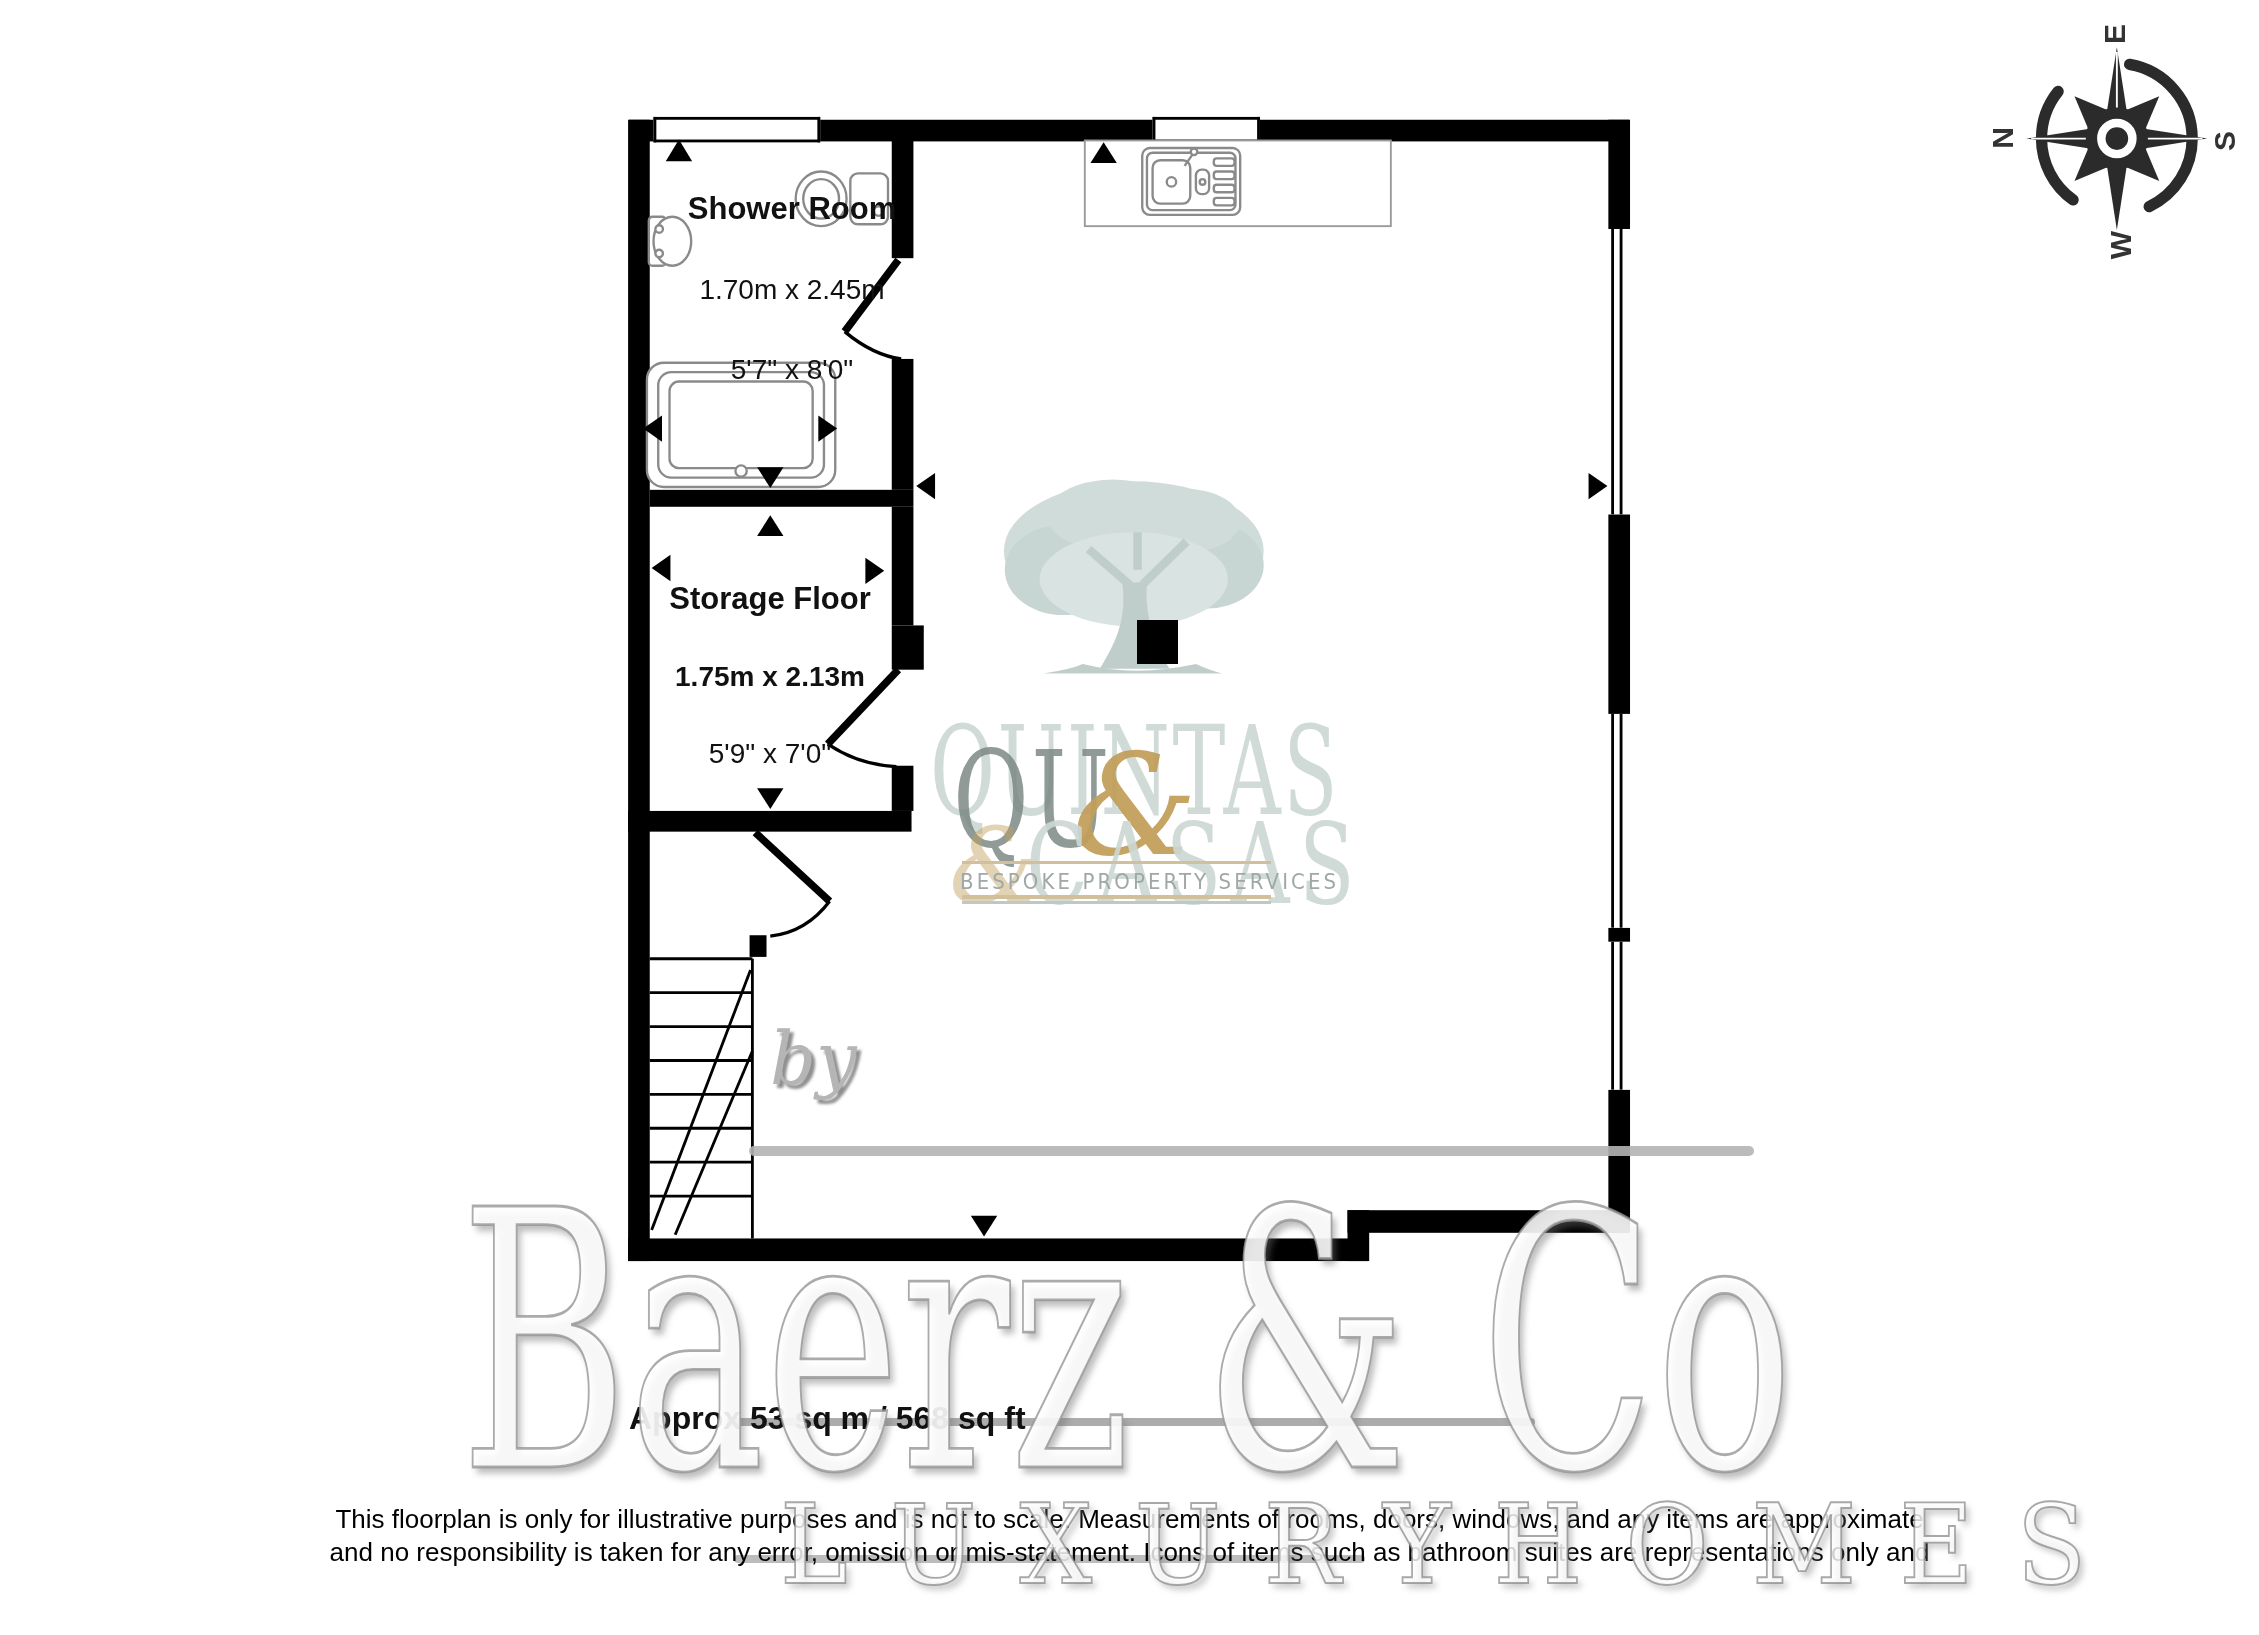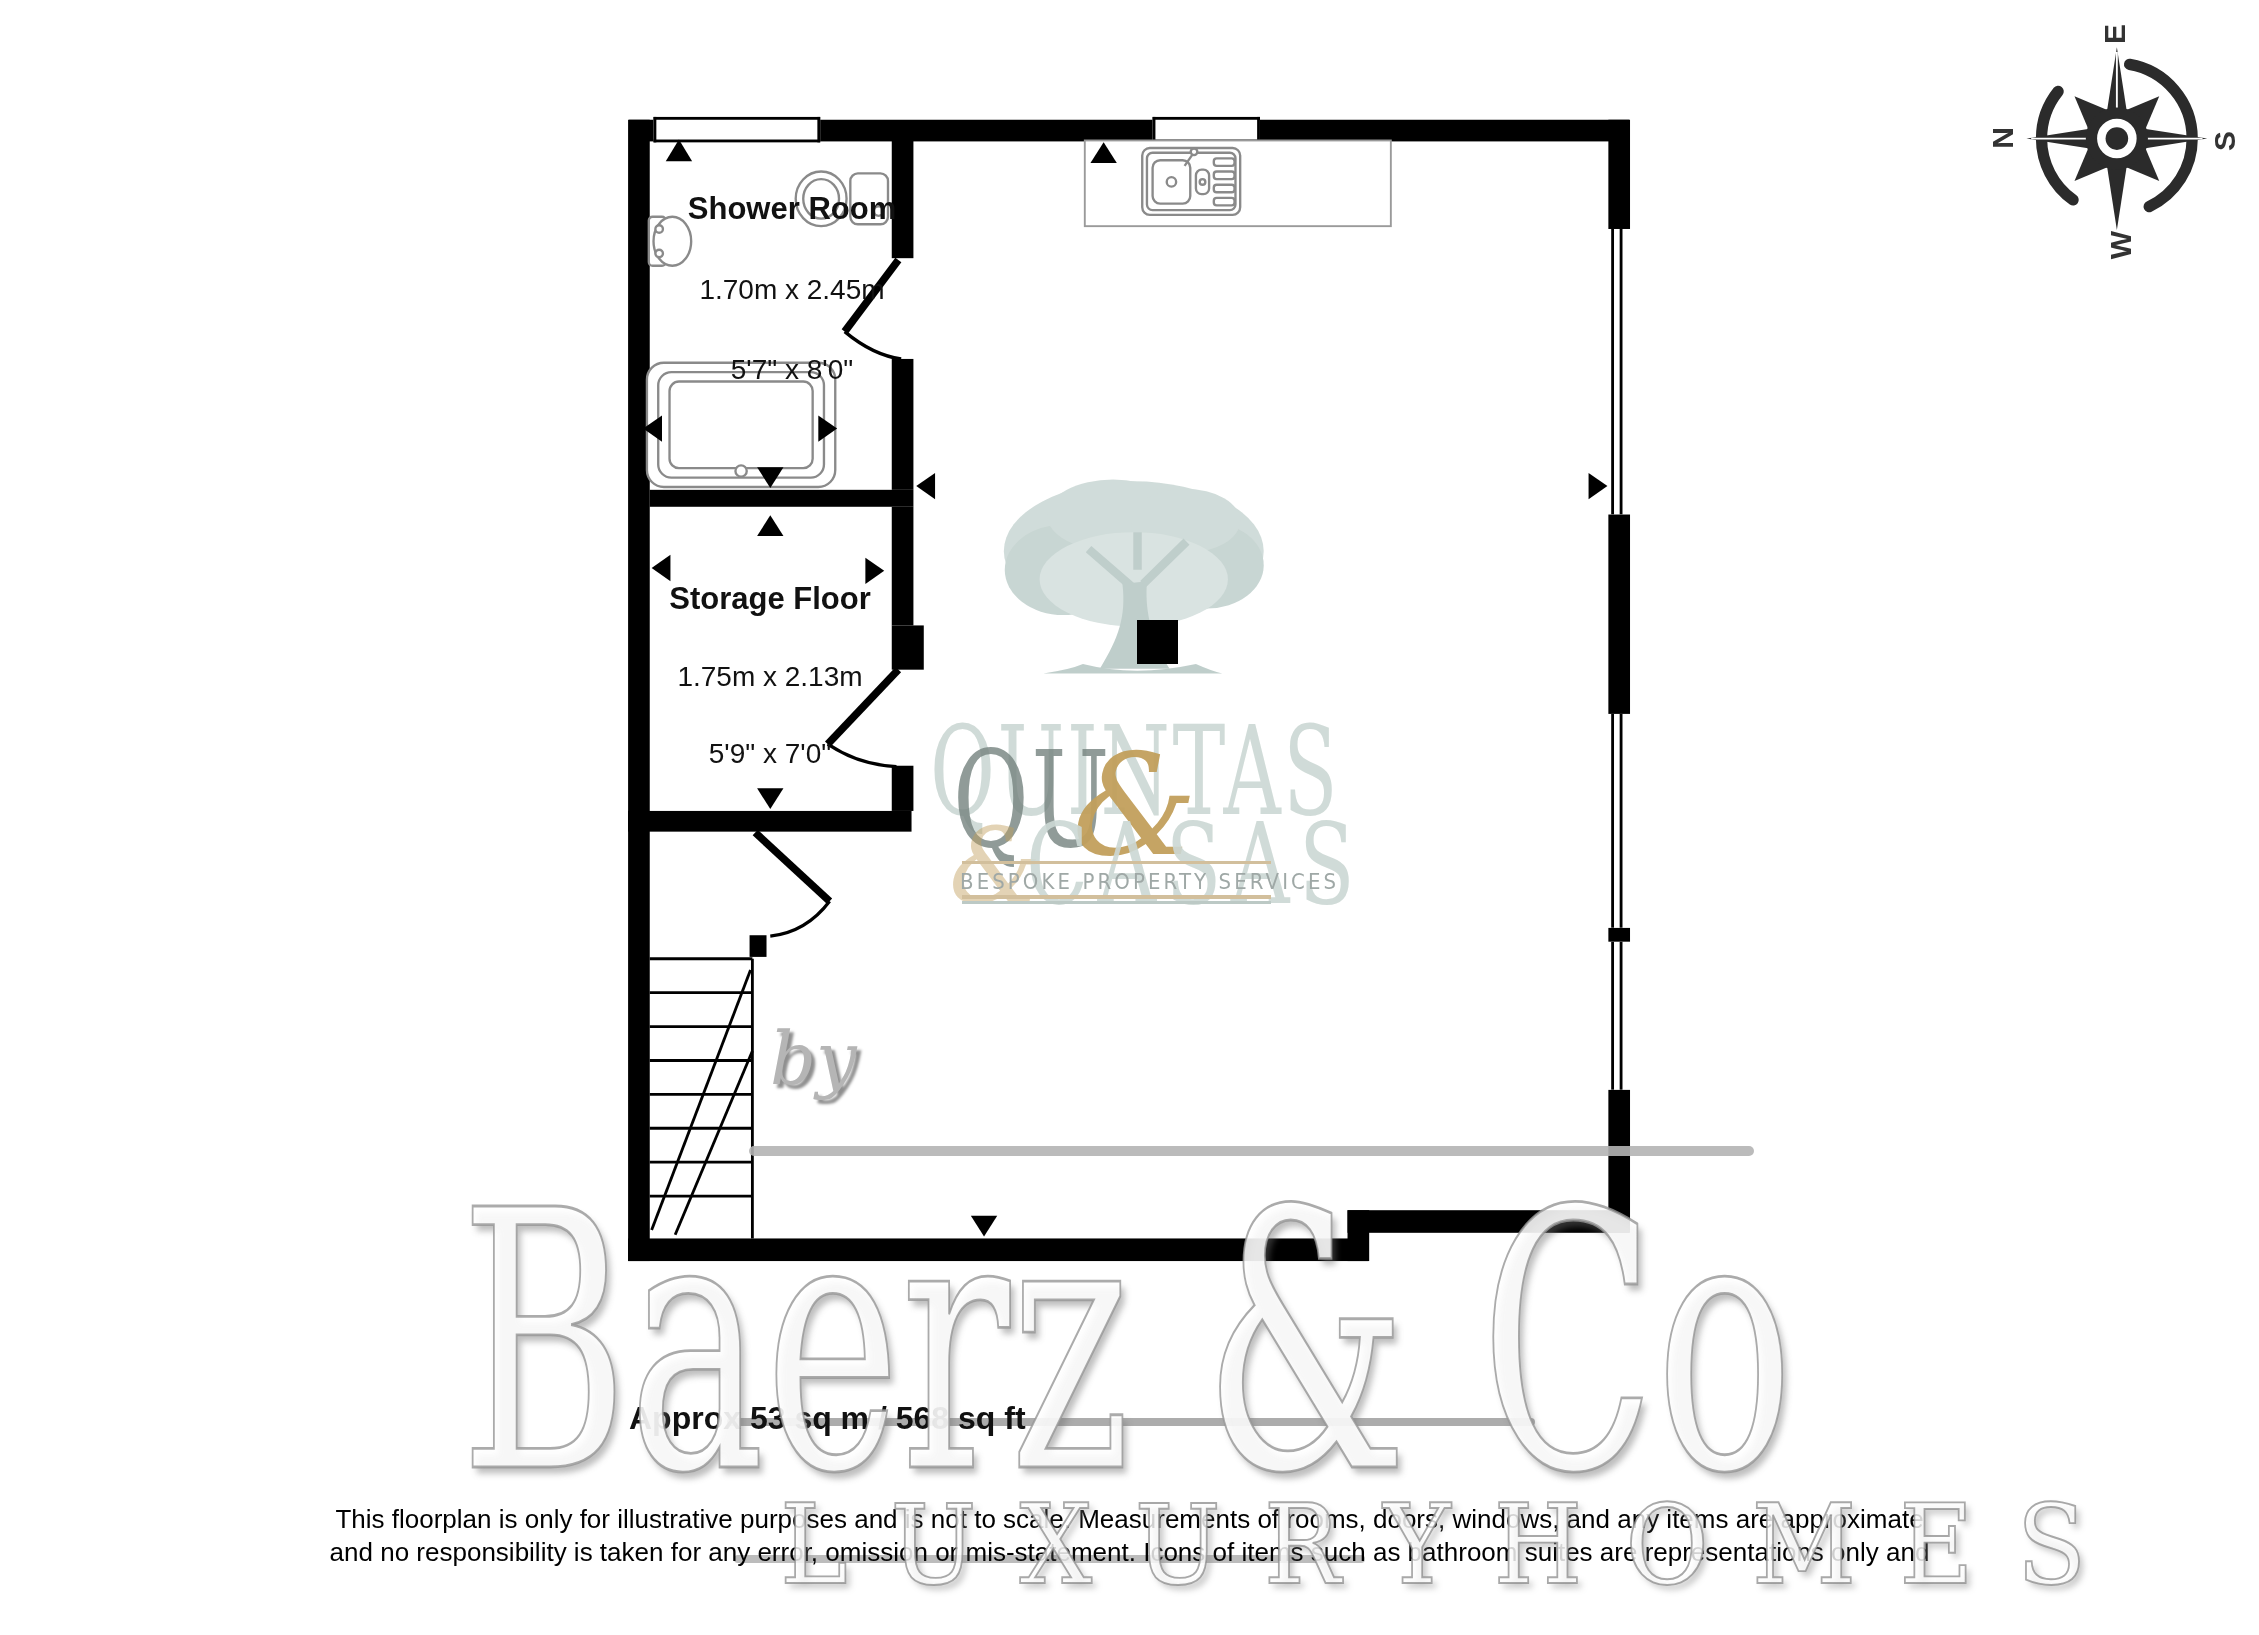--- a/index.html
+++ b/index.html
@@ -205,21 +205,21 @@
     <div class="logo-rule" style="left:962px;top:901px;width:309px;height:2.8px;background:#bcc9c5;"></div>
   </div>
 
   <div class="room-label" style="left:629px;top:190px;width:282px;padding-left:22px;">
     <div class="room-name">Shower Room</div>
     <div class="room-dim">1.70m x 2.45m</div>
     <div class="room-dim">5'7" x 8'0"</div>
   </div>
   <div class="room-label" style="left:629px;top:581px;width:282px;">
     <div class="room-name" style="line-height:35px;">Storage Floor</div>
-    <div class="room-dim" style="line-height:33px;">1.75m x 2.13m</div>
+    <div class="room-dim" style="line-height:33px;font-weight:bold;">1.75m x 2.13m</div>
     <div class="room-dim" style="line-height:33px;">5'9" x 7'0"</div>
   </div>
 
   <div class="by-mark" style="left:770px;top:1017px;font-size:72px;">by</div>
 
   <div class="gray-rule" style="left:749px;top:1146px;width:1005px;height:10.4px;background:#b4b4b4;opacity:0.9;"></div>
   <div class="gray-rule" style="left:727px;top:1418px;width:808px;height:7.5px;background:#9d9d9d;opacity:0.85;"></div>
   <div class="gray-rule" style="left:734px;top:1555px;width:631px;height:7.5px;background:#ababab;opacity:0.8;"></div>
 
   <div class="floor-area" style="left:629px;top:1400px;">Approx 53 sq m / 568 sq ft</div>

